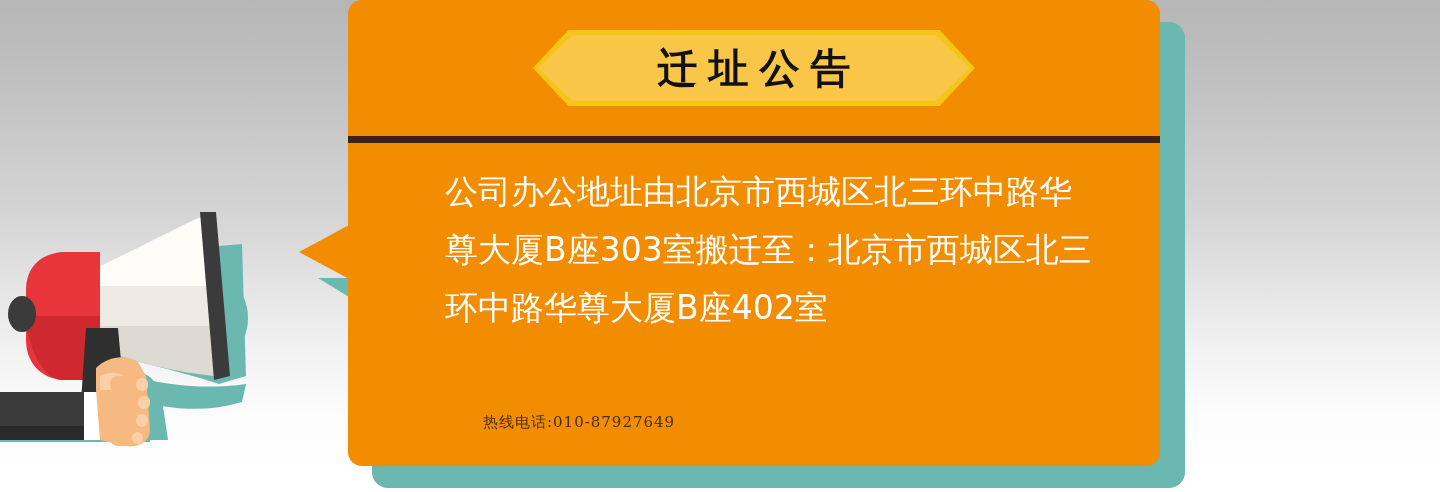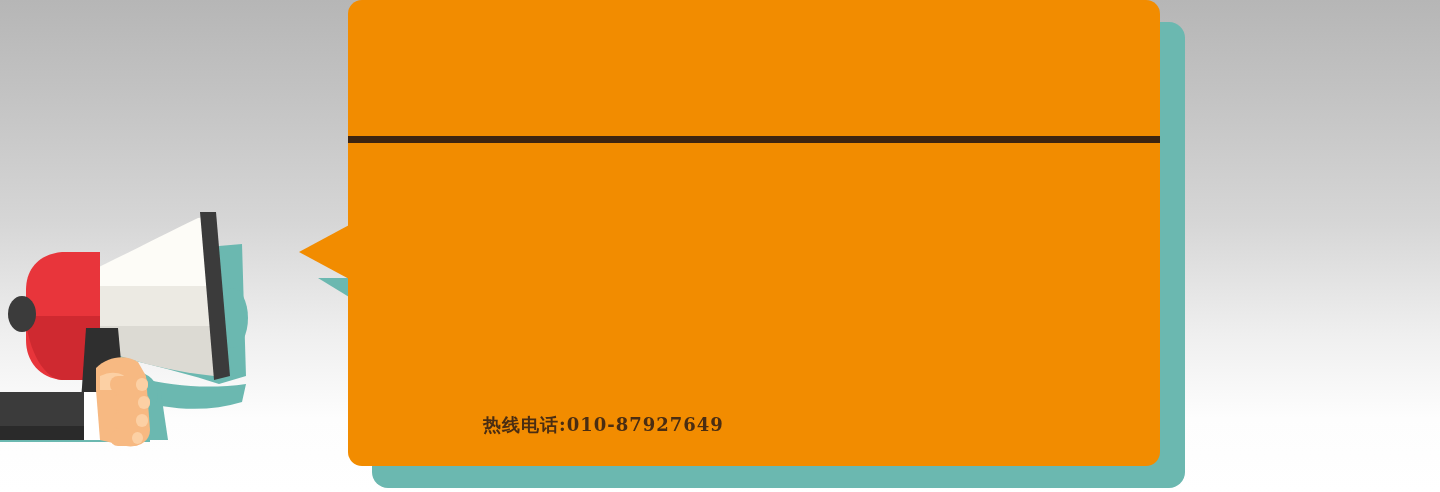--- a/index.html
+++ b/index.html
@@ -131,25 +131,24 @@
   .footer {
     position: absolute;
     left: 348px;
     top: 406px;
     width: 812px;
     height: 34px;
   }
   .footer-item {
     position: absolute;
     color: #4a2d12;
-    font-size: 18px;
+    font-size: 15px;
     letter-spacing: 1px;
     font-family: "DejaVu Serif", "Liberation Serif", serif;
     white-space: nowrap;
-    font-weight: bold;
   }
   .footer-phone { left: 135px; top: 7px; }
   .footer-qq { left: 500px; top: 7px; }
 
   
   .megaphone {
     position: absolute;
     left: 0px;
     top: 190px;
     width: 310px;
@@ -162,23 +161,29 @@
 <div class="stage">
 
   <div class="card-shadow"></div>
 
   <div class="tail-shadow"></div>
 
   <div class="card"></div>
 
   <div class="tail"></div>
 
+  <div class="ribbon">
+    <div class="ribbon-outer"></div>
+    <div class="ribbon-inner"></div>
+    <div class="ribbon-title">迁址公告</div>
+  </div>
 
   <div class="divider"></div>
 
+  <div class="body-text">公司办公地址由北京市西城区北三环中路华尊大厦B座303室搬迁至：北京市西城区北三环中路华尊大厦B座402室</div>
 
   <div class="footer">
     <div class="footer-item footer-phone">热线电话:010-87927649</div>
   </div>
 
   <div class="megaphone">
     <svg width="310" height="302" viewBox="0 0 310 302" xmlns="http://www.w3.org/2000/svg">
 
       <g>
         <path d="M64 95 C 95 80, 150 62, 205 40 L 228 38 L 232 170 L 205 178 C 150 160, 95 150, 64 140 Z" fill="#6bb8b0" transform="translate(14,16)"></path>

